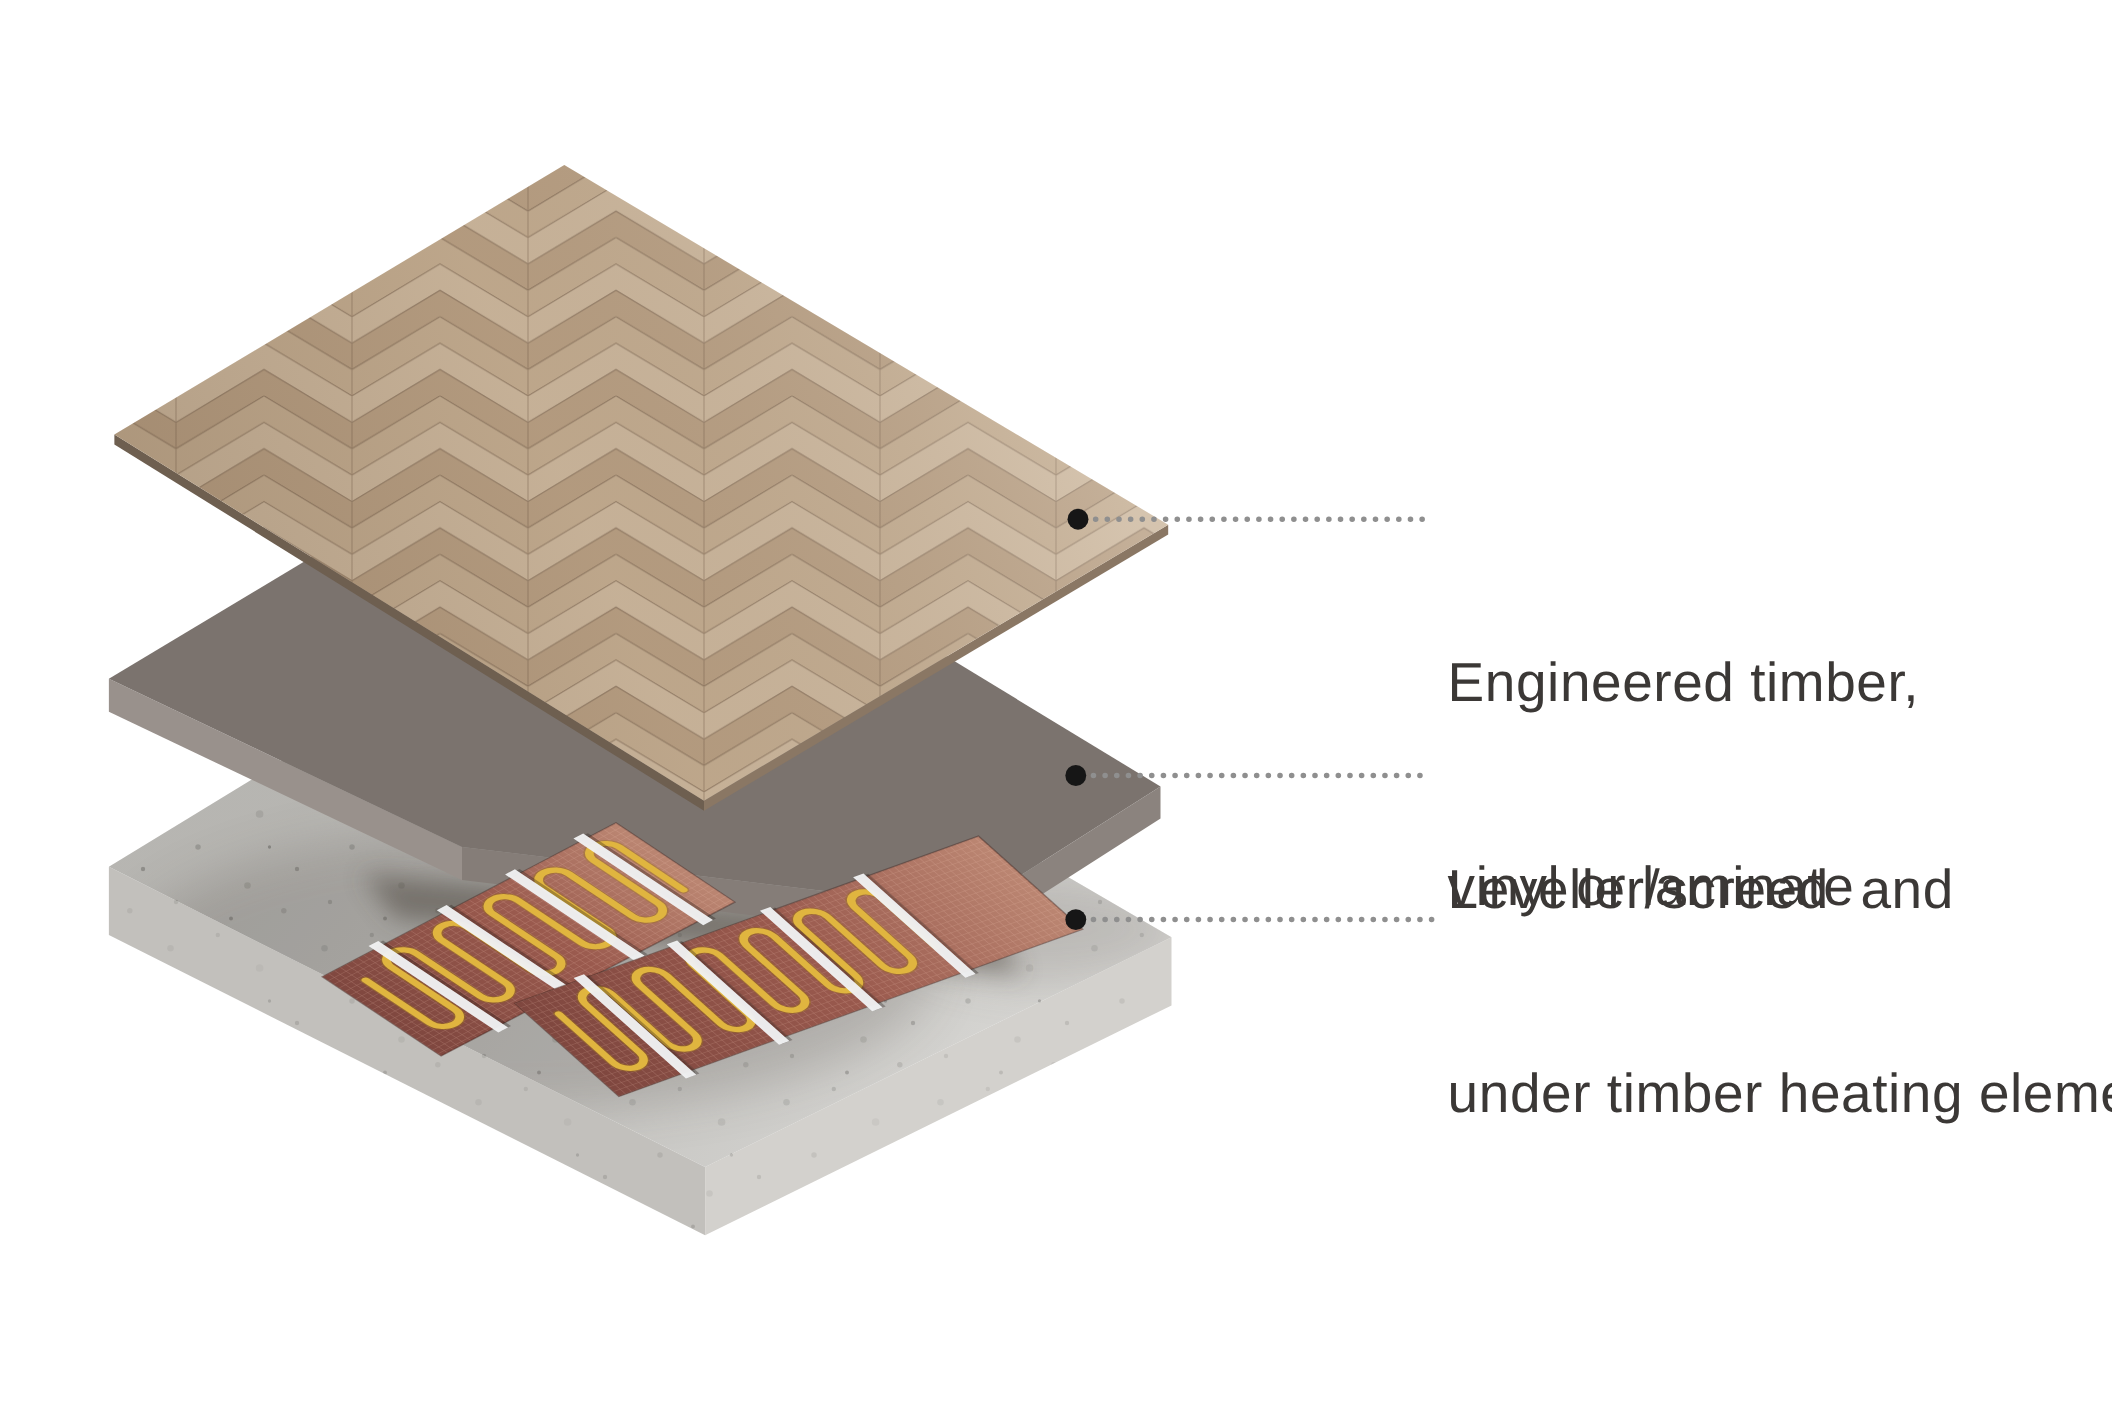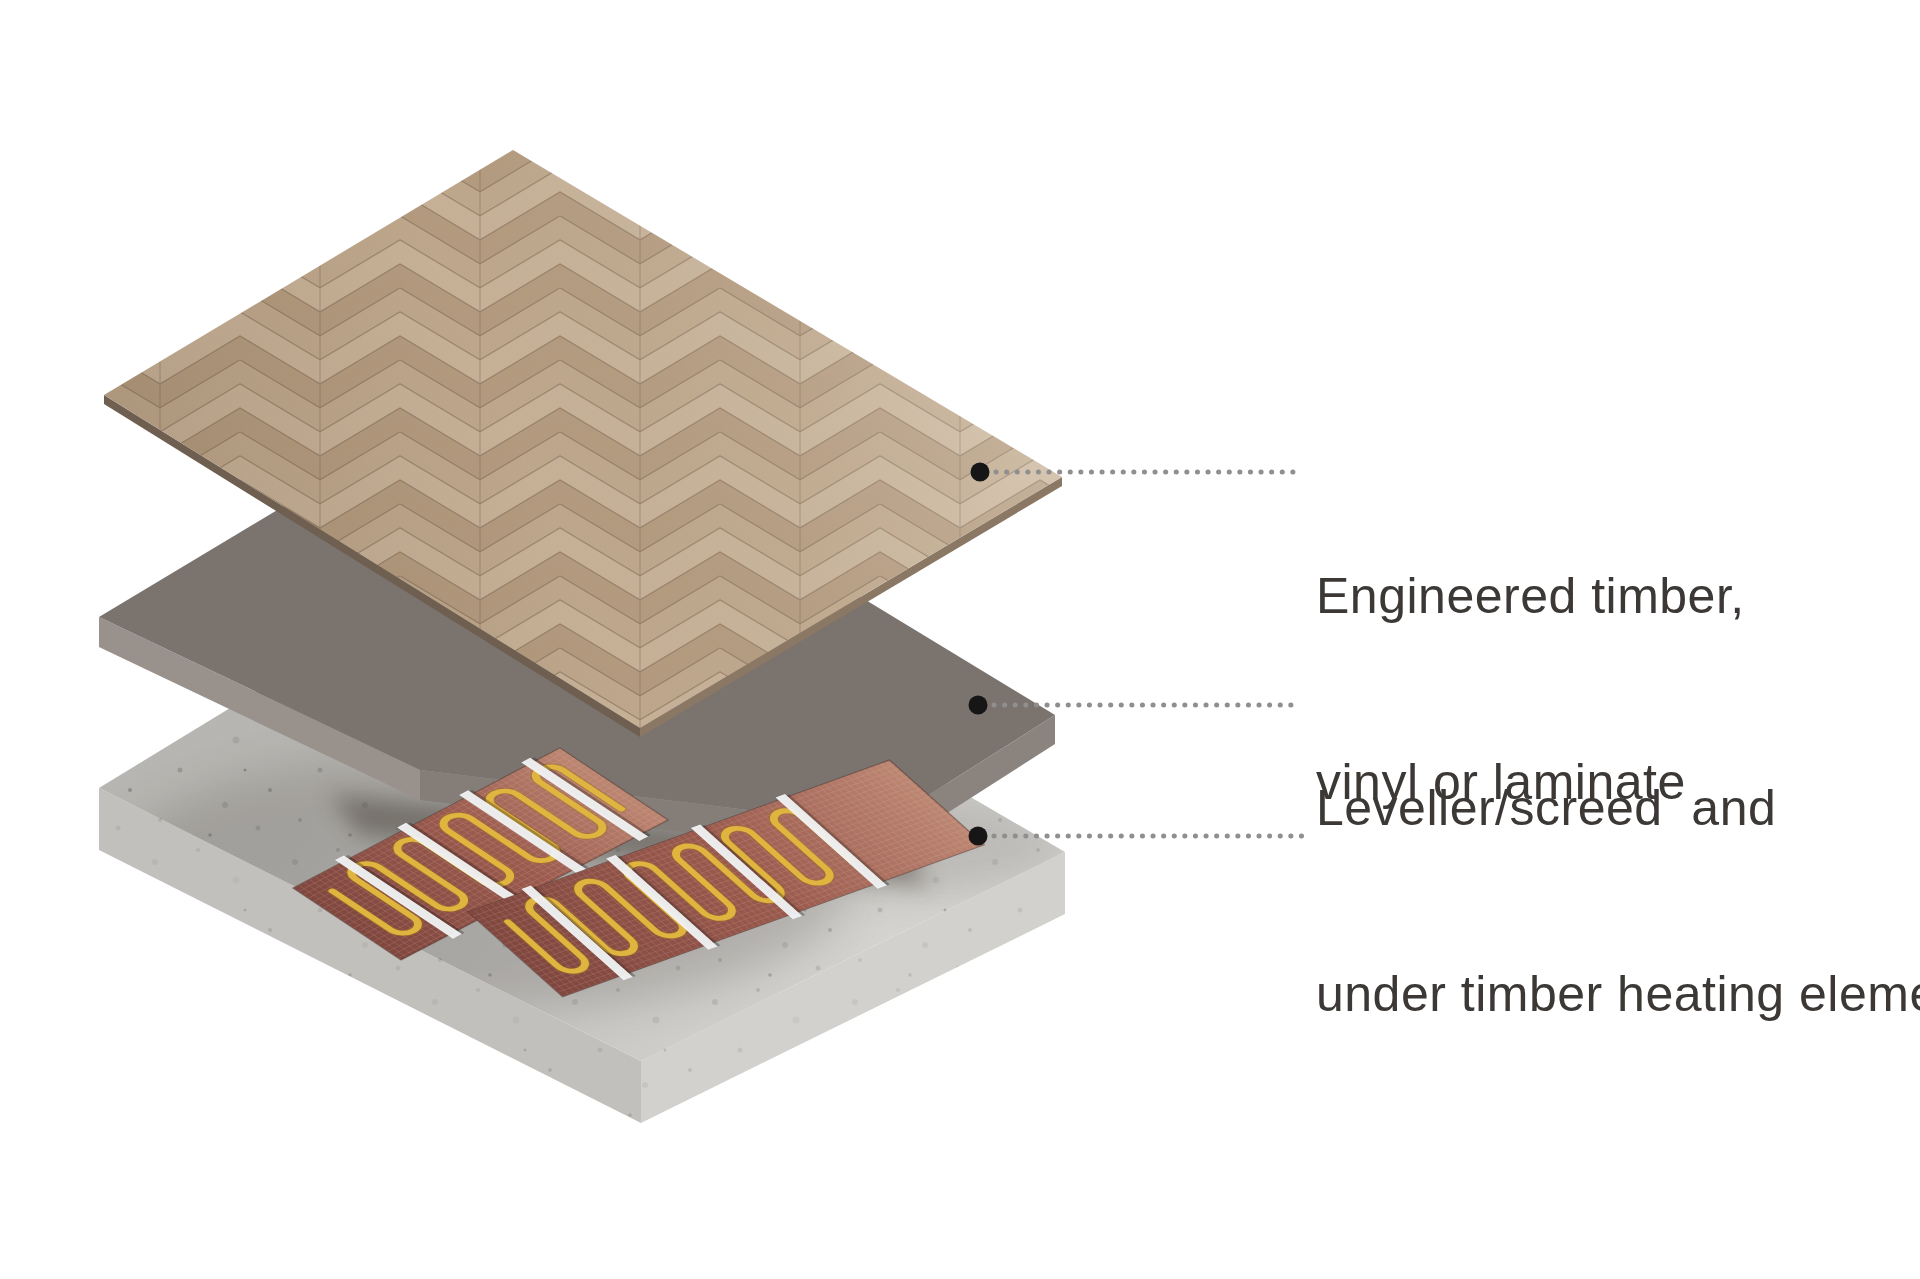--- a/index.html
+++ b/index.html
@@ -2,21 +2,21 @@
 <html><head>
 <meta charset="utf-8">
 <style>
   html,body{margin:0;padding:0;background:#ffffff;}
   .canvas{position:relative;width:1920px;height:1279px;background:#ffffff;overflow:hidden;
           font-family:"Liberation Sans", sans-serif;}
   .diagram-svg{position:absolute;left:0;top:0;}
   .label{position:absolute;left:1316px;font-size:50px;line-height:62px;color:#3b3836;
          letter-spacing:0.5px;white-space:pre;font-weight:400;}
   .label div{white-space:pre;}
-  #label-flooring{top:441px;}
+  #label-flooring{top:465px;}
   #label-screed{top:653px;}
   #label-concrete{top:806px;}
 </style>
 </head>
 <body>
 
 <div class="canvas">
 
 <svg class="diagram-svg" width="1920" height="1279" viewBox="0 0 1920 1279" xmlns="http://www.w3.org/2000/svg">
   <defs>

